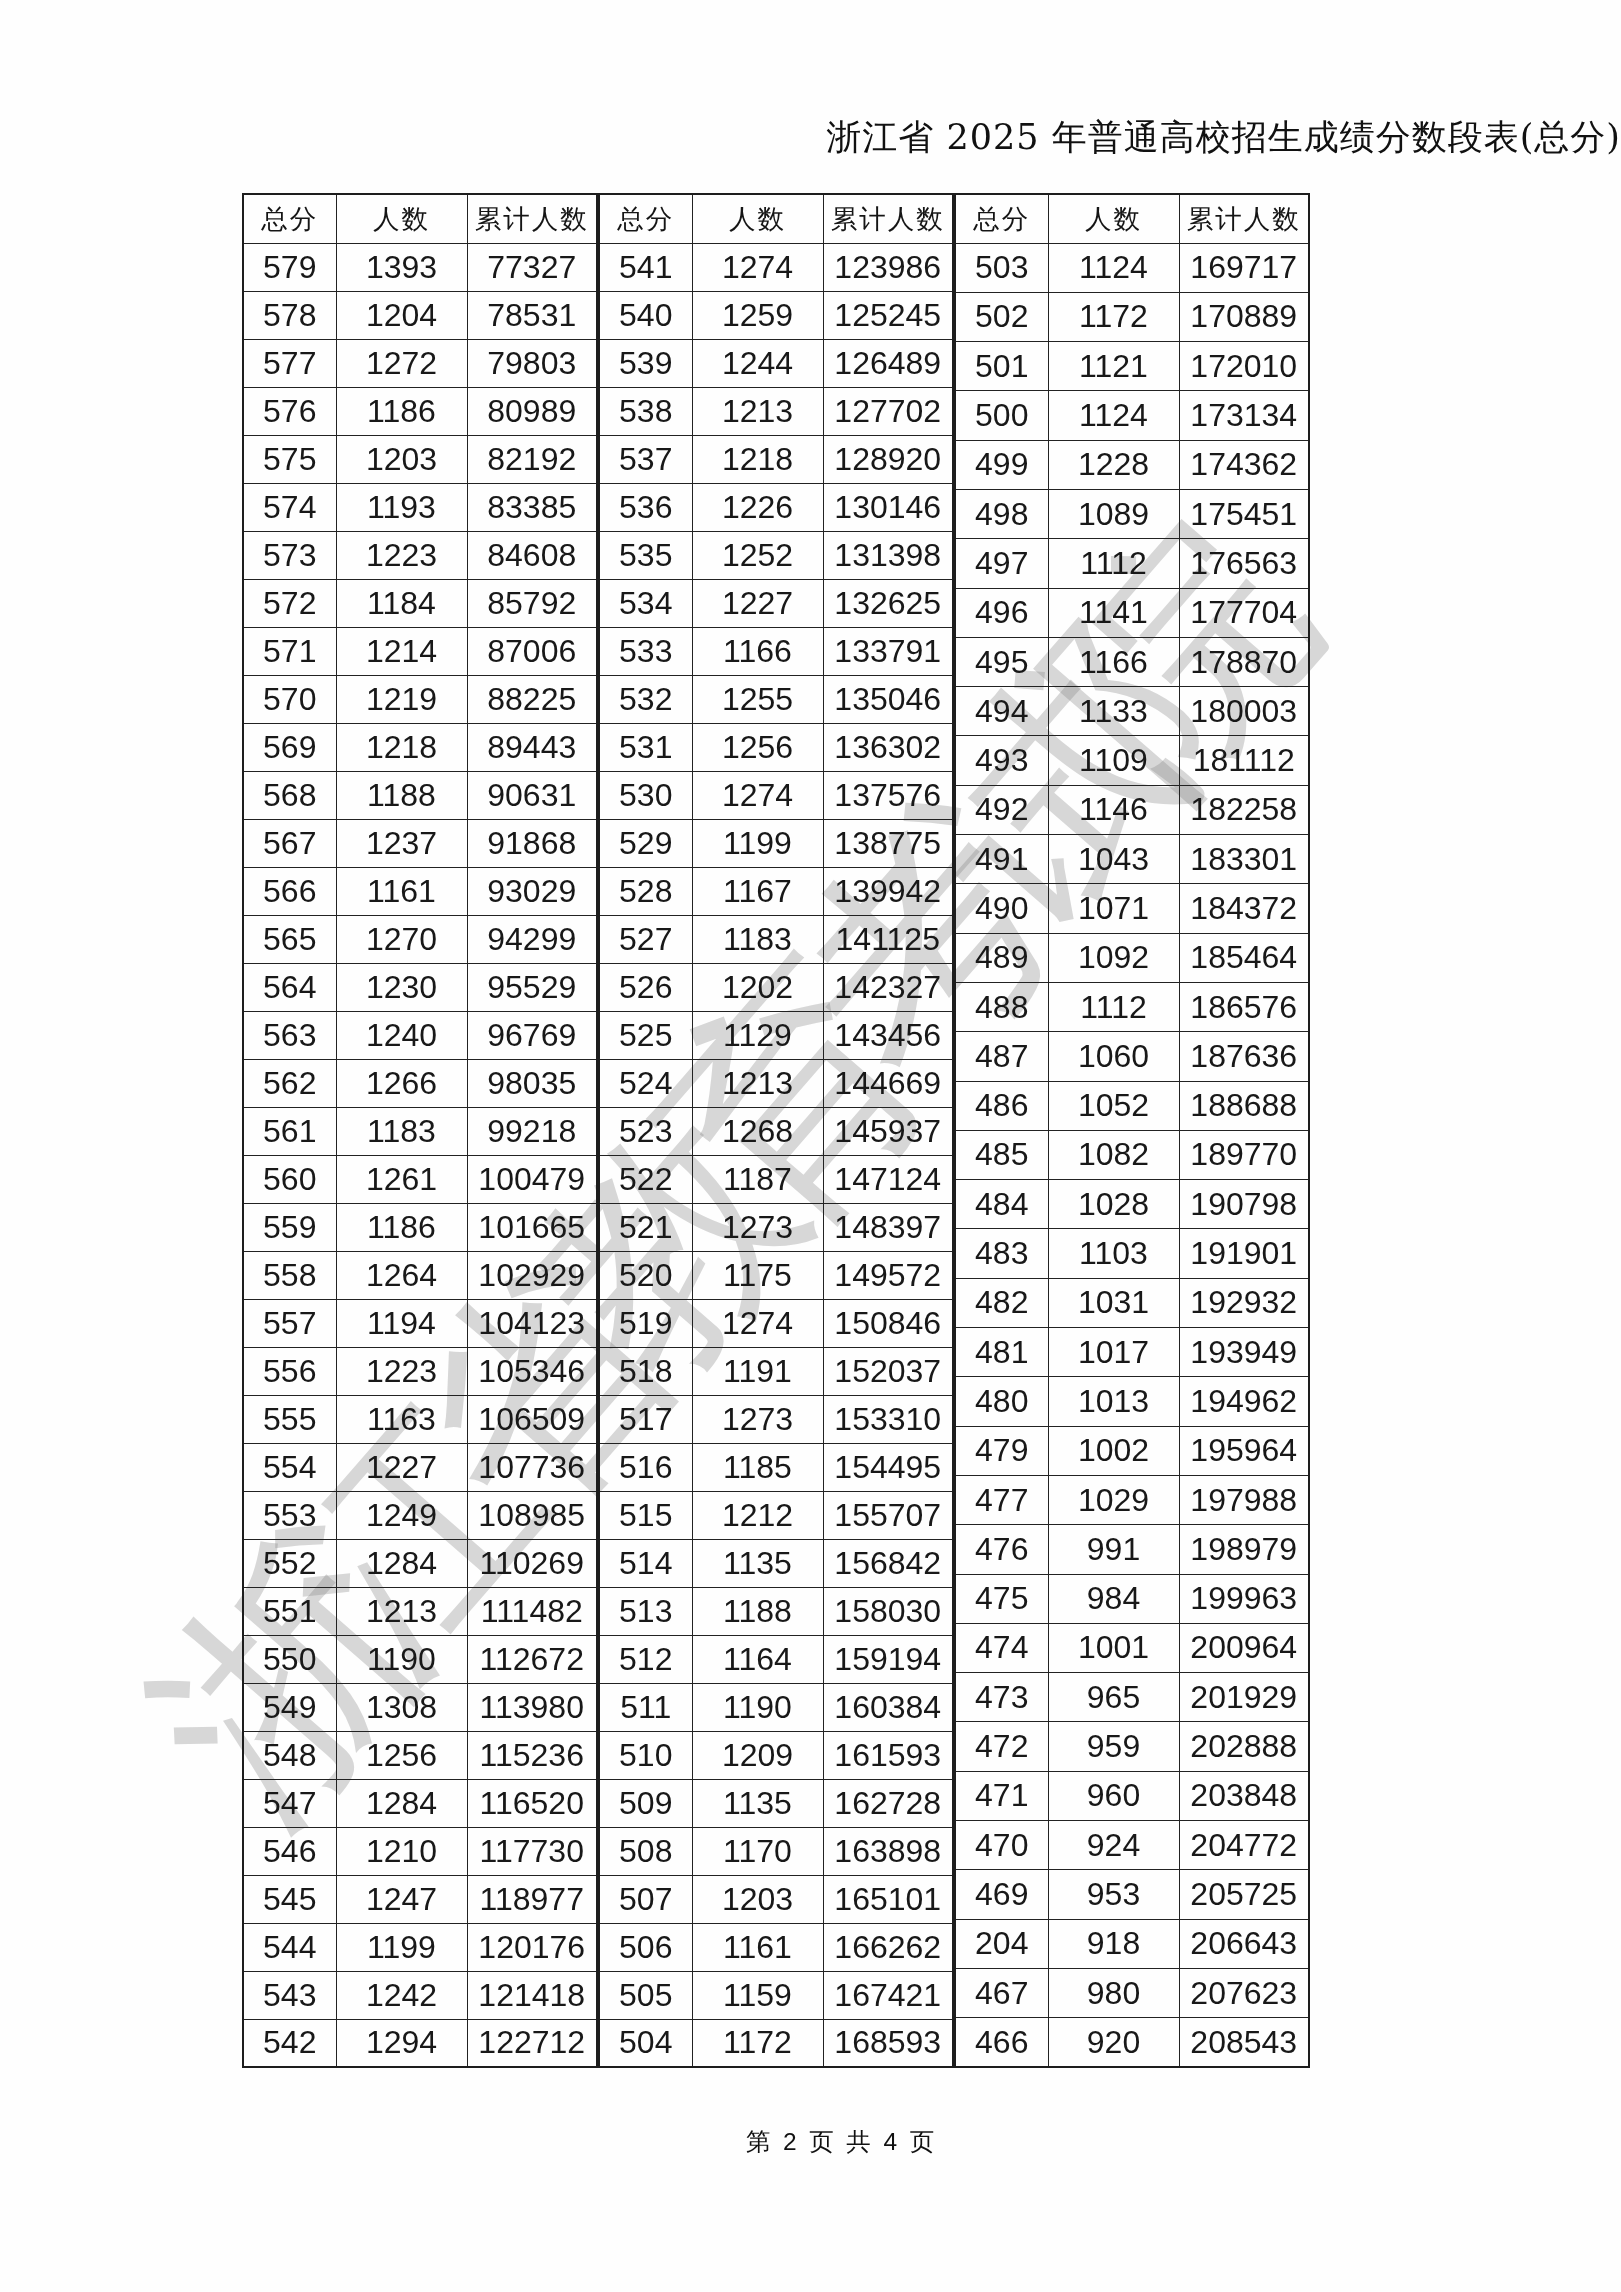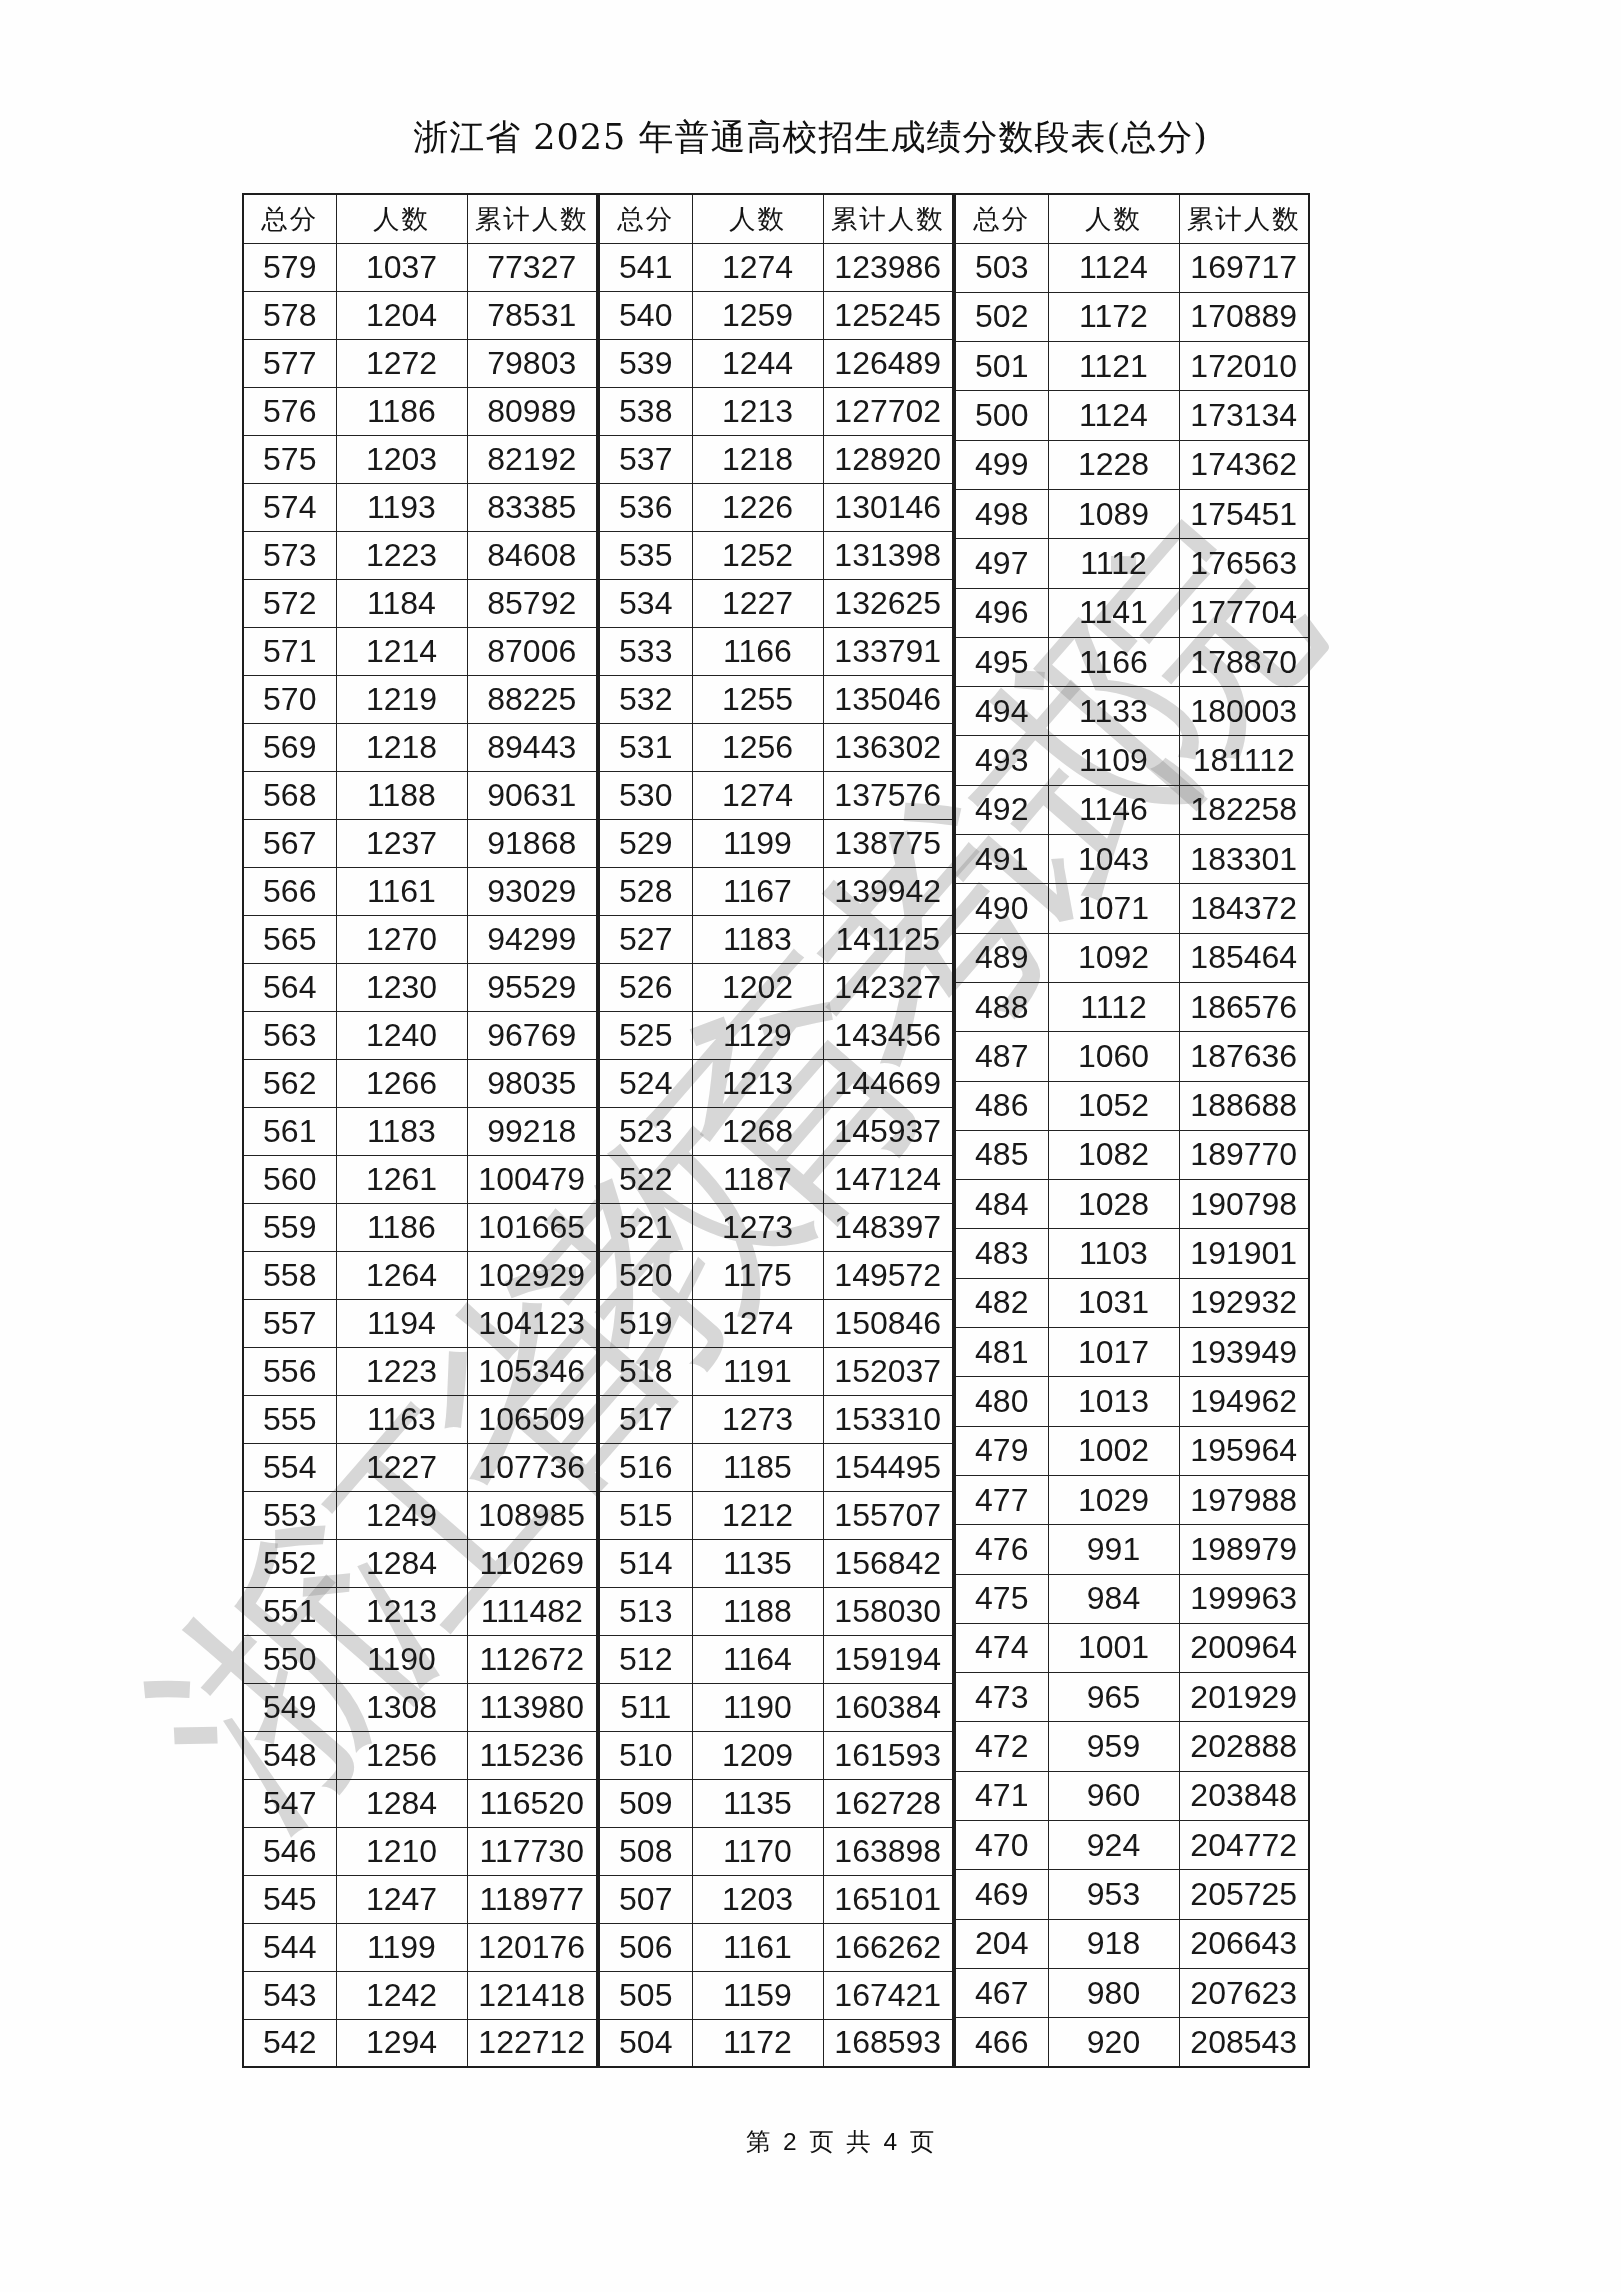--- a/index.html
+++ b/index.html
@@ -26,21 +26,21 @@
     transform-origin: 0 50%;
     z-index: 0;
     pointer-events: none;
   }
   .title {
     position: absolute;
     top: 114px;
     left: 0;
     width: 100%;
     margin: 0;
-    text-align: center;
+    text-align: right;
     font-family: "DejaVu Serif", "Liberation Serif", serif;
     font-size: 35px;
     font-weight: normal;
     letter-spacing: 1px;
     color: #111;
     z-index: 1;
   }
   .tables {
     position: absolute;
     left: 242px;
@@ -114,21 +114,21 @@
       <thead>
         <tr>
           <th>总分</th>
           <th>人数</th>
           <th>累计人数</th>
         </tr>
       </thead>
       <tbody>
           <tr>
             <td>579</td>
-            <td>1037</td>
+            <td>1393</td>
             <td>77327</td>
           </tr>
           <tr>
             <td>578</td>
             <td>1204</td>
             <td>78531</td>
           </tr>
           <tr>
             <td>577</td>
             <td>1272</td>

